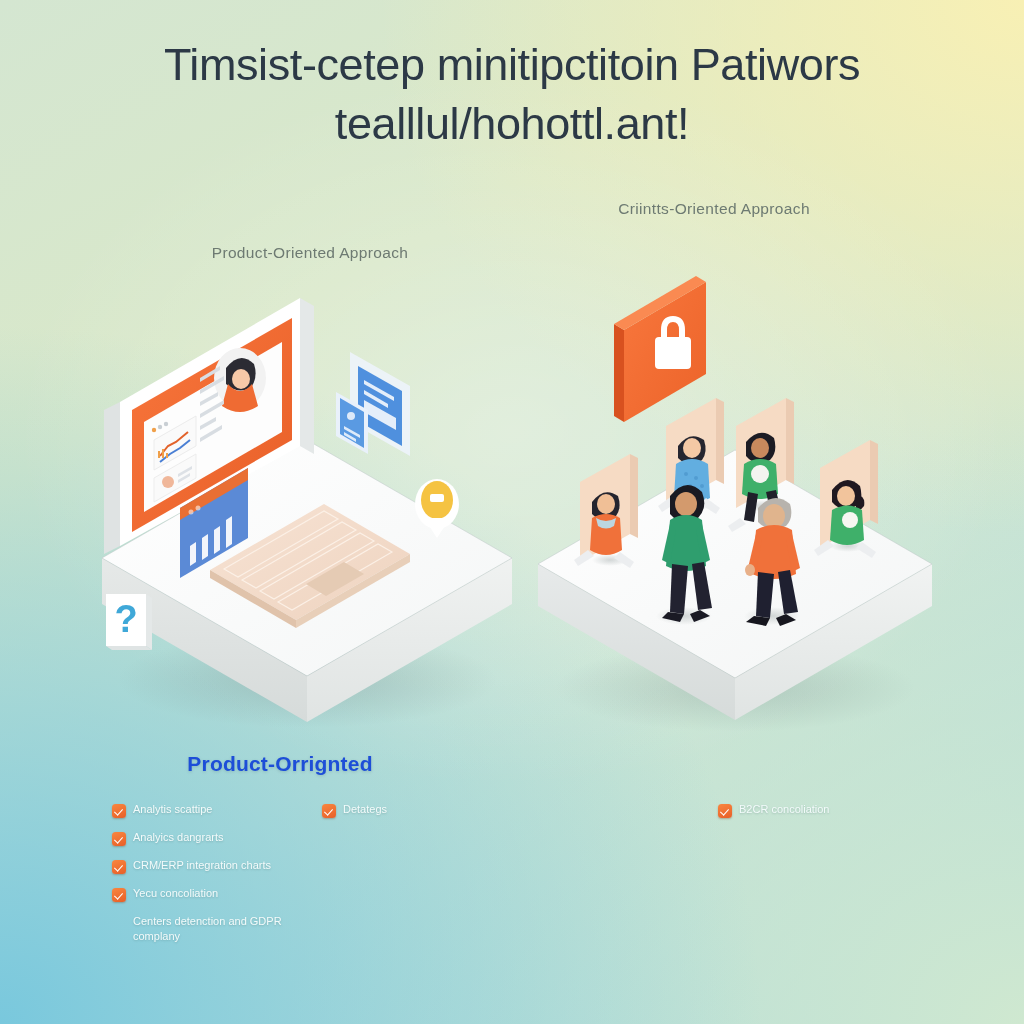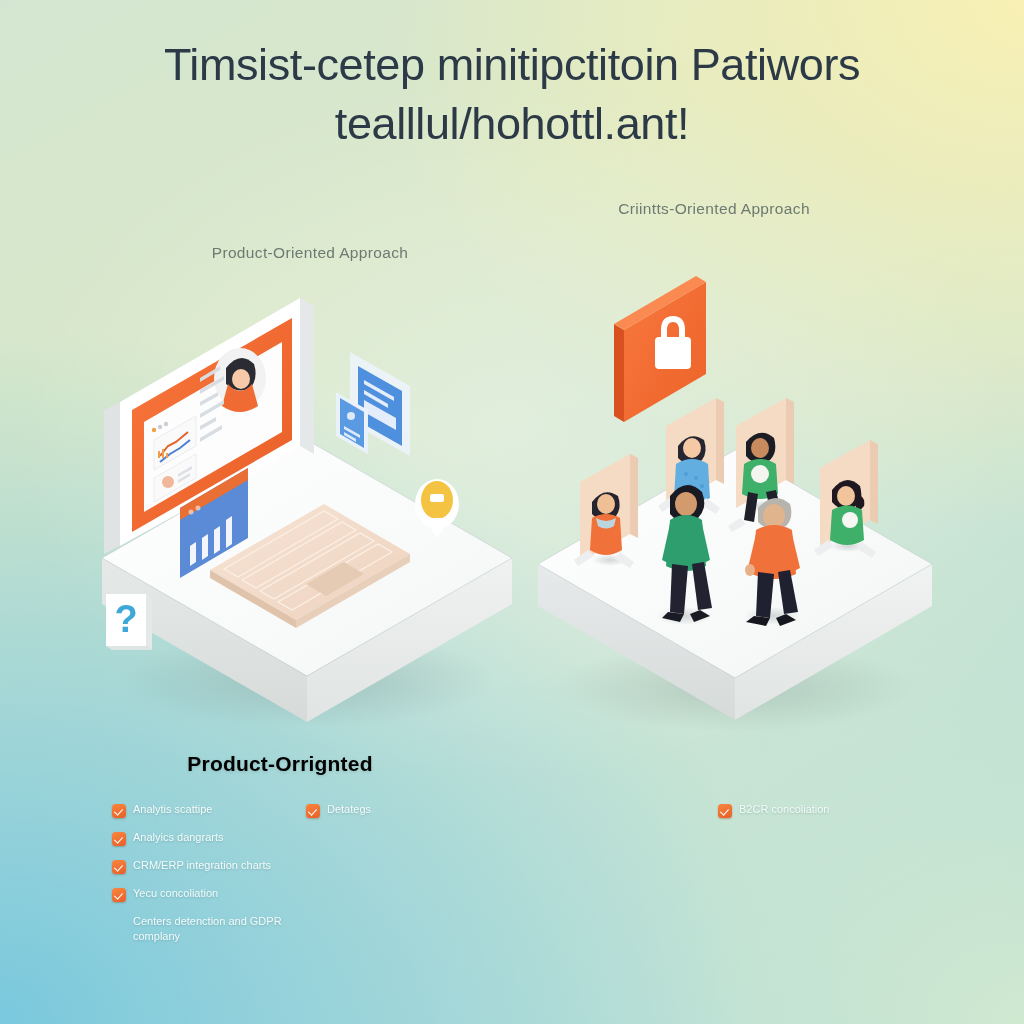--- a/index.html
+++ b/index.html
@@ -50,29 +50,29 @@
   #stage-right{ left:520px; top:268px;  width:420px; height:450px; }
 
   svg{ display:block; overflow:visible; }
 
   
   #bottom{
     position:absolute; left:0; right:0; top:738px; bottom:0;
   }
   .col-head{
     position:absolute; top:14px; width:420px; text-align:center;
-    color:#000000; font-size:21px; font-weight:bold; letter-spacing:.2px;
+    color:#1d4ed8; font-size:21px; font-weight:bold; letter-spacing:.2px;
     text-shadow:0 1px 3px rgba(80,110,110,.28);
   }
   #head-left { left:70px; }
   #head-right{ left:578px; }
 
   .bullets{ position:absolute; top:64px; }
   #bul-c1{ left:112px; width:210px; }
-  #bul-c2{ left:306px; width:200px; }
+  #bul-c2{ left:322px; width:200px; }
   #bul-c3{ left:545px; width:180px; }
   #bul-c4{ left:718px; width:215px; }
 
   .bullet{
     display:flex; align-items:flex-start; gap:7px;
     margin-bottom:12px;
   }
   .bullet .txt{
     color:#f3fbfb; font-size:11px; line-height:1.32;
     text-shadow:0 1px 2px rgba(70,105,105,.30);

